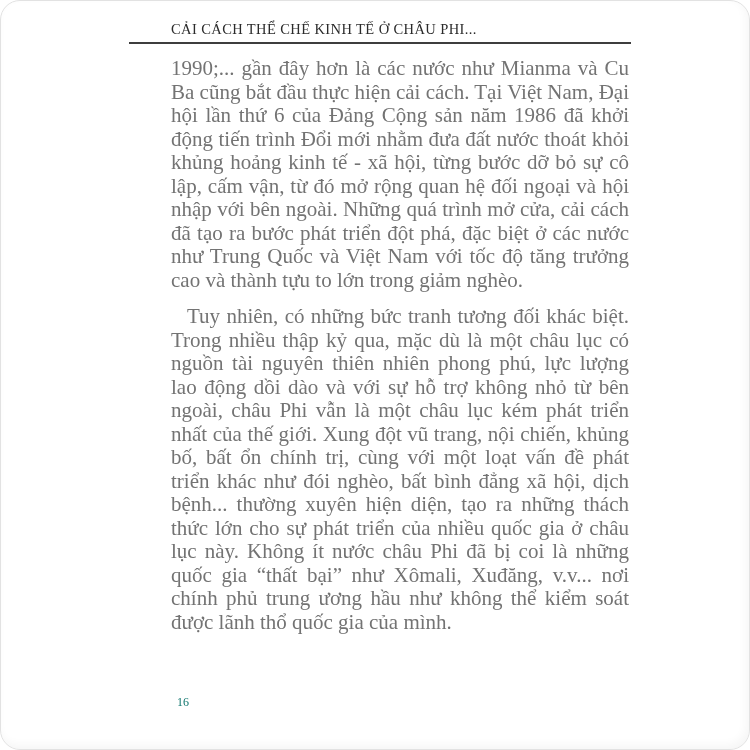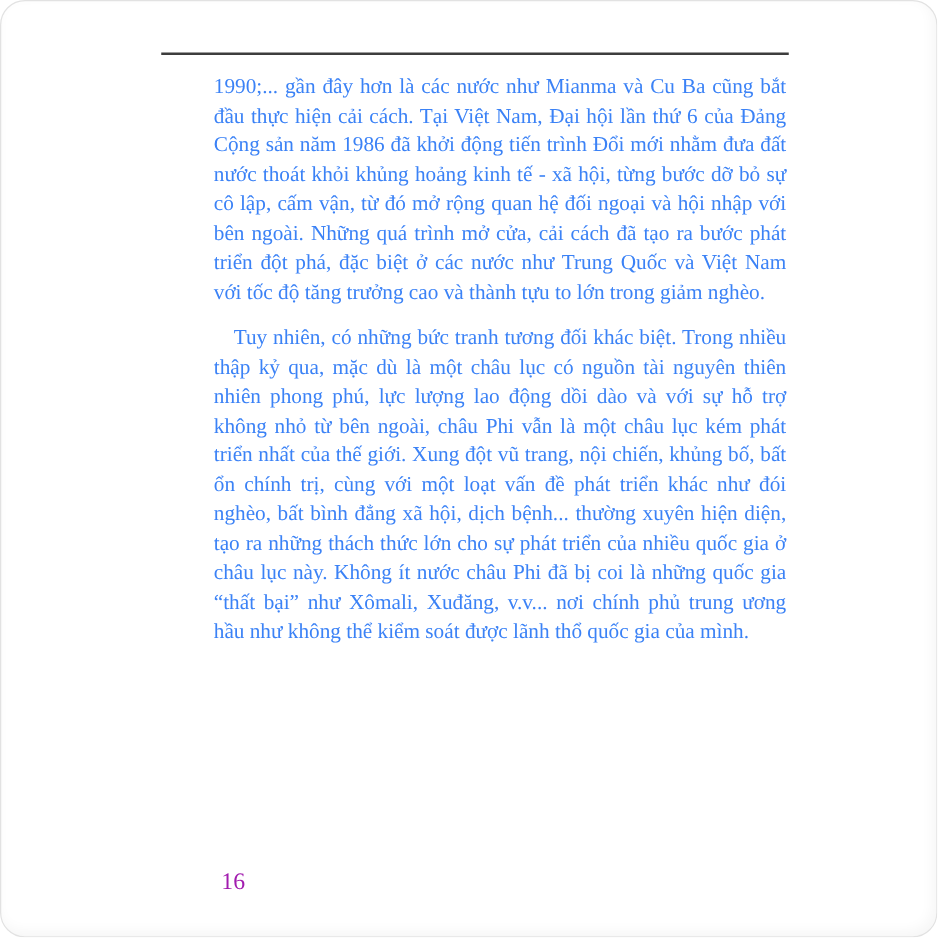--- a/index.html
+++ b/index.html
@@ -40,45 +40,46 @@
     left: 128px;
     width: 502px;
     height: 2px;
     background: #3d3d3d;
   }
   .body-block {
     position: absolute;
     top: 56px;
     left: 170px;
     width: 458px;
-    color: #3b82f6;
-    font-size: 17px;
+    color: #737373;
+    font-size: 21px;
     line-height: 23.5px;
   }
   .body-block p {
     margin: 0 0 13px 0;
     text-align: justify;
   }
   .body-block p.indent {
     text-indent: 16px;
   }
   .page-number {
     position: absolute;
     left: 176px;
     top: 694px;
-    font-size: 19px;
-    color: #a21caf;
+    font-size: 12px;
+    color: #0f766e;
   }
 </style>
 </head>
 <body>
 
 <div class="photo-frame">
   <div class="page">
 
+    <div class="running-header">CẢI CÁCH THỂ CHẾ KINH TẾ Ở CHÂU PHI...</div>
 
     <div class="header-rule"></div>
 
     <div class="body-block">
       <p>1990;... gần đây hơn là các nước như Mianma và Cu Ba cũng bắt đầu thực hiện cải cách. Tại Việt Nam, Đại hội lần thứ 6 của Đảng Cộng sản năm 1986 đã khởi động tiến trình Đổi mới nhằm đưa đất nước thoát khỏi khủng hoảng kinh tế - xã hội, từng bước dỡ bỏ sự cô lập, cấm vận, từ đó mở rộng quan hệ đối ngoại và hội nhập với bên ngoài. Những quá trình mở cửa, cải cách đã tạo ra bước phát triển đột phá, đặc biệt ở các nước như Trung Quốc và Việt Nam với tốc độ tăng trưởng cao và thành tựu to lớn trong giảm nghèo.</p>
       <p class="indent">Tuy nhiên, có những bức tranh tương đối khác biệt. Trong nhiều thập kỷ qua, mặc dù là một châu lục có nguồn tài nguyên thiên nhiên phong phú, lực lượng lao động dồi dào và với sự hỗ trợ không nhỏ từ bên ngoài, châu Phi vẫn là một châu lục kém phát triển nhất của thế giới. Xung đột vũ trang, nội chiến, khủng bố, bất ổn chính trị, cùng với một loạt vấn đề phát triển khác như đói nghèo, bất bình đẳng xã hội, dịch bệnh... thường xuyên hiện diện, tạo ra những thách thức lớn cho sự phát triển của nhiều quốc gia ở châu lục này. Không ít nước châu Phi đã bị coi là những quốc gia “thất bại” như Xômali, Xuđăng, v.v... nơi chính phủ trung ương hầu như không thể kiểm soát được lãnh thổ quốc gia của mình.</p>
     </div>
 
     <div class="page-number">16</div>
 

